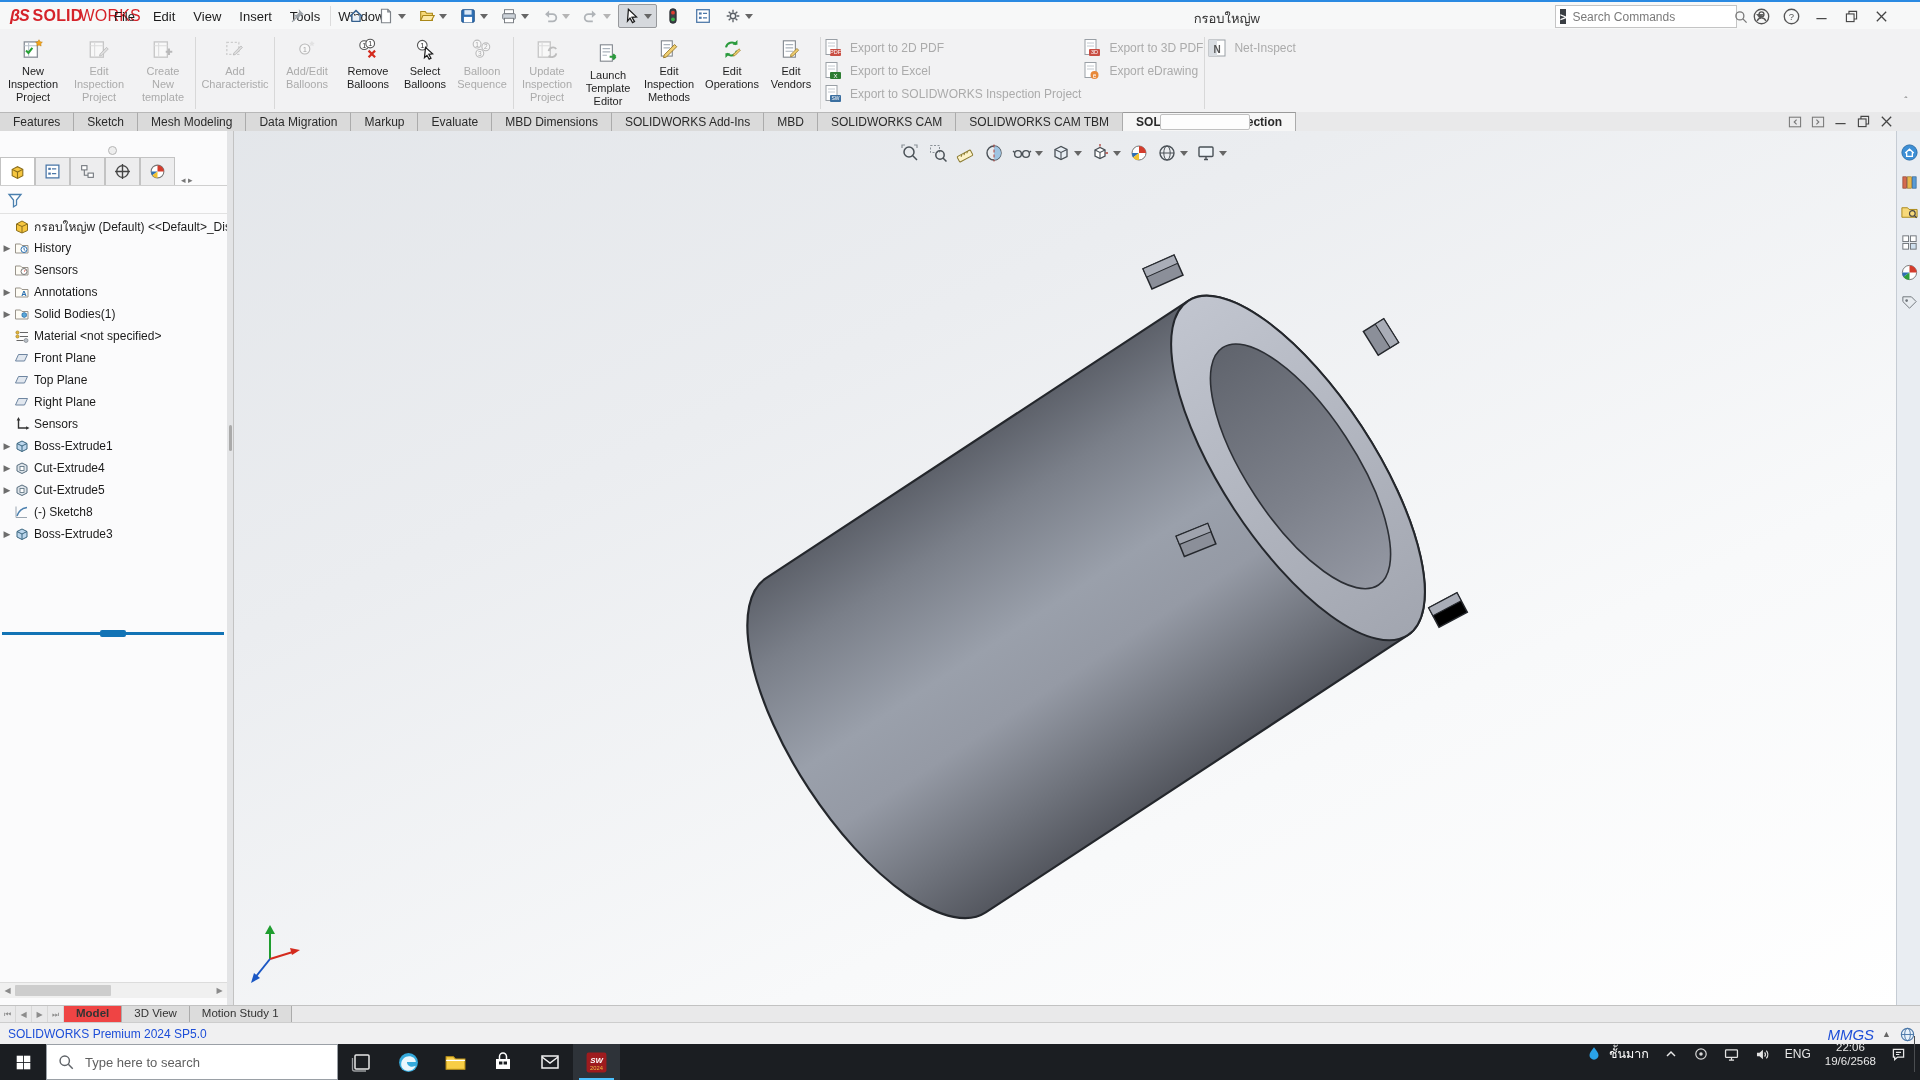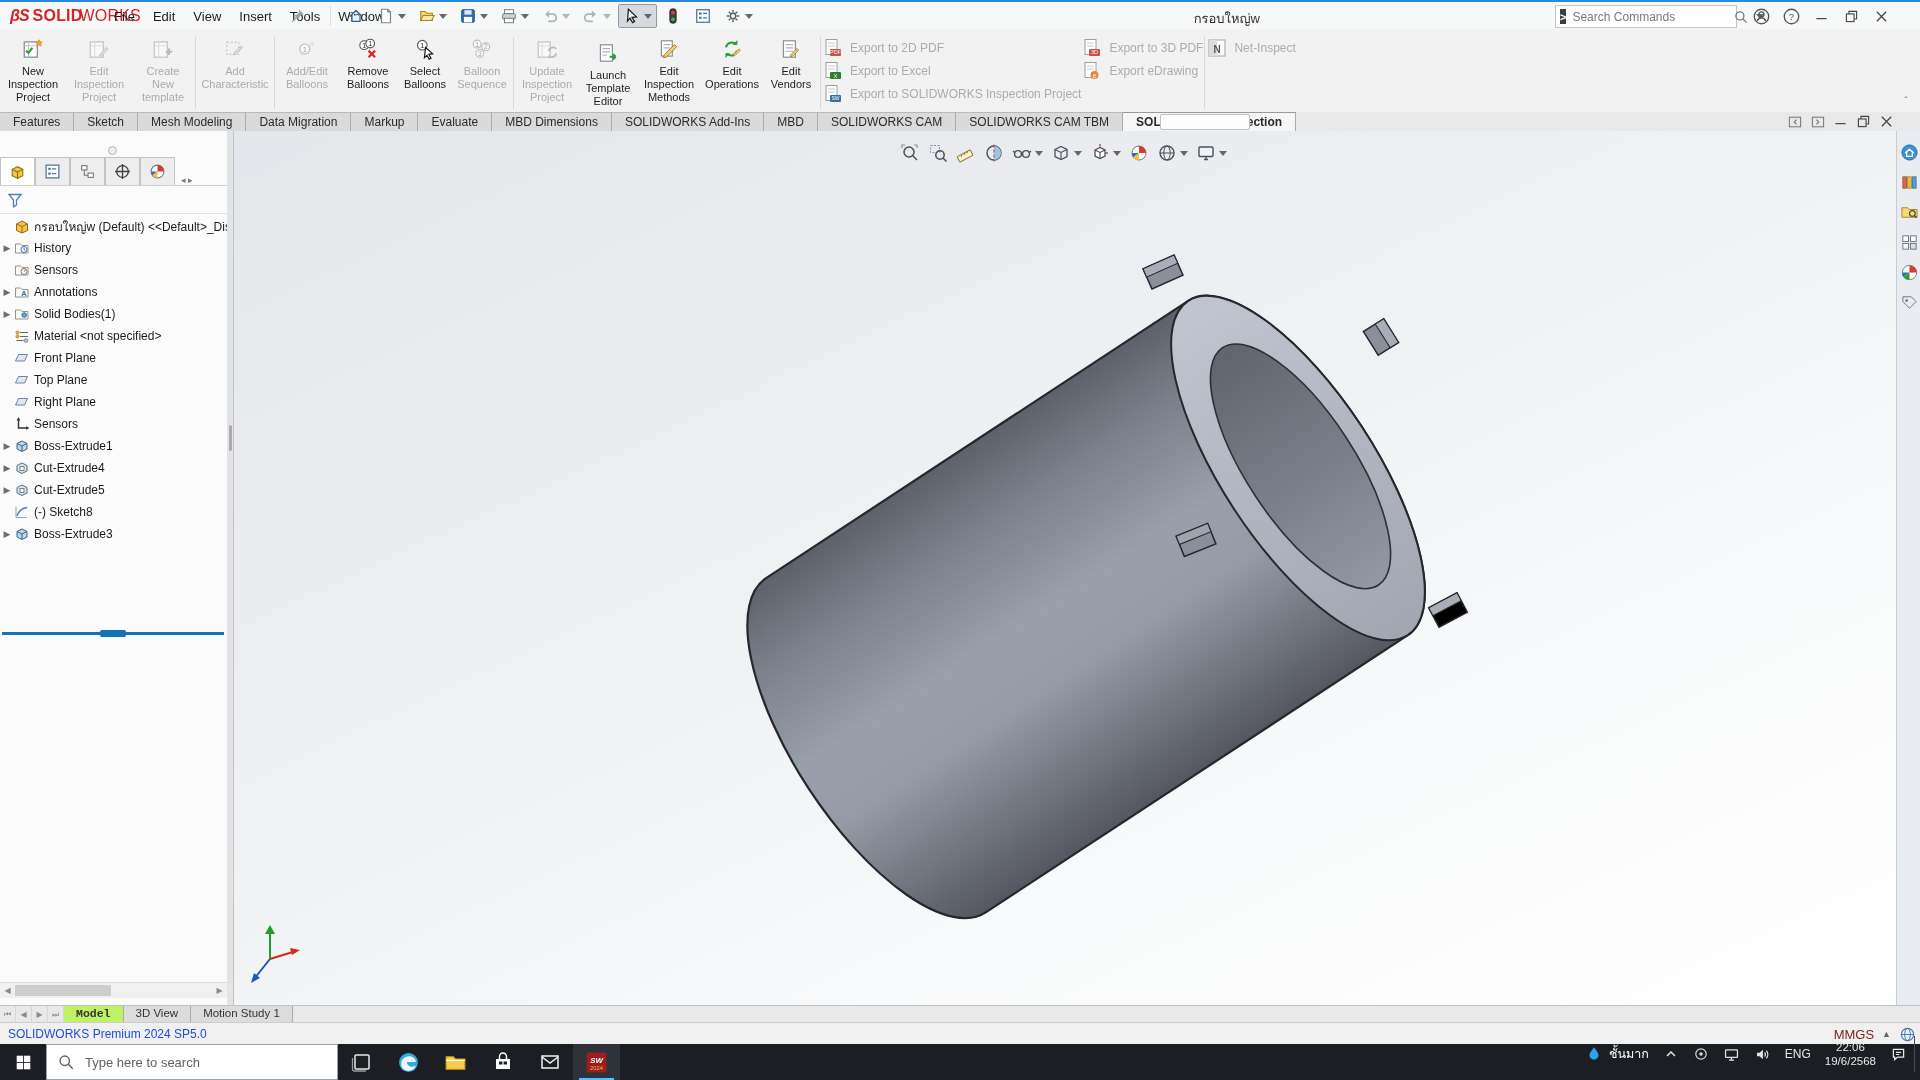--- a/index.html
+++ b/index.html
@@ -79,26 +79,26 @@
   #splitter-dot{left:229px;top:425px;width:3px;height:26px;background:#aaa;border-radius:2px;}
   
   #taskpane{left:1896px;top:0;width:24px;height:874px;background:#e9edf2;border-left:1px solid #c6ccd4;display:flex;flex-direction:column;align-items:center;padding-top:10px;gap:8px;}
   .tp{width:22px;height:22px;display:flex;align-items:center;justify-content:center;border-radius:2px;}
   
   #triad{left:240px;top:790px;}
   
   #doctabbar{left:0;top:1005px;width:1920px;height:17px;background:#e9e9ea;border-top:1px solid #c2c2c2;display:flex;align-items:stretch;}
   .dnav{width:15px;display:flex;align-items:center;justify-content:center;color:#8c8c8c;font-size:8px;border-right:1px solid #d7d7d7;}
   .dtab{padding:1px 12px 0 12px;font-size:11.5px;color:#333;background:#dcdcdc;border-right:1px solid #ababab;}
-  .dtab.active{background:#bef264;font-weight:bold;font-family:Liberation Mono, monospace;}
+  .dtab.active{background:#ef4444;font-weight:bold;}
   
   #statusbar{left:0;top:1022px;width:1920px;height:22px;background:#f0f0f1;border-top:1px solid #cdcdcd;display:flex;align-items:center;}
   #status-left{margin-left:8px;font-size:12px;color:#1d4ed8;}
   #status-right{position:absolute;right:4px;display:flex;align-items:center;gap:8px;}
-  #units{font-size:13px;color:#7f1d1d;}
+  #units{font-size:15px;color:#1d4ed8;font-style:italic;}
   
   #taskbar{left:0;top:1044px;width:1920px;height:36px;background:#1b1e22;display:flex;align-items:center;}
   #startbtn{width:46px;height:36px;display:flex;align-items:center;justify-content:center;}
   #tb-search{width:292px;height:36px;background:#fff;border:1px solid #9aa0a6;box-sizing:border-box;display:flex;align-items:center;gap:8px;padding:0 10px;}
   #tb-search input{border:0;outline:0;flex:1;font-size:13px;color:#444;font-family:inherit;background:transparent;}
   #tb-search input::placeholder{color:#606060;}
   .tbapp{width:47px;height:36px;display:flex;align-items:center;justify-content:center;position:relative;}
   .tbapp.active{background:#2e3339;}
   .tbapp.active::after{content:"";position:absolute;left:6px;right:6px;bottom:0;height:2px;background:#4cc2ff;}
   #tray{position:absolute;right:0;top:0;height:20px;display:flex;align-items:center;}

